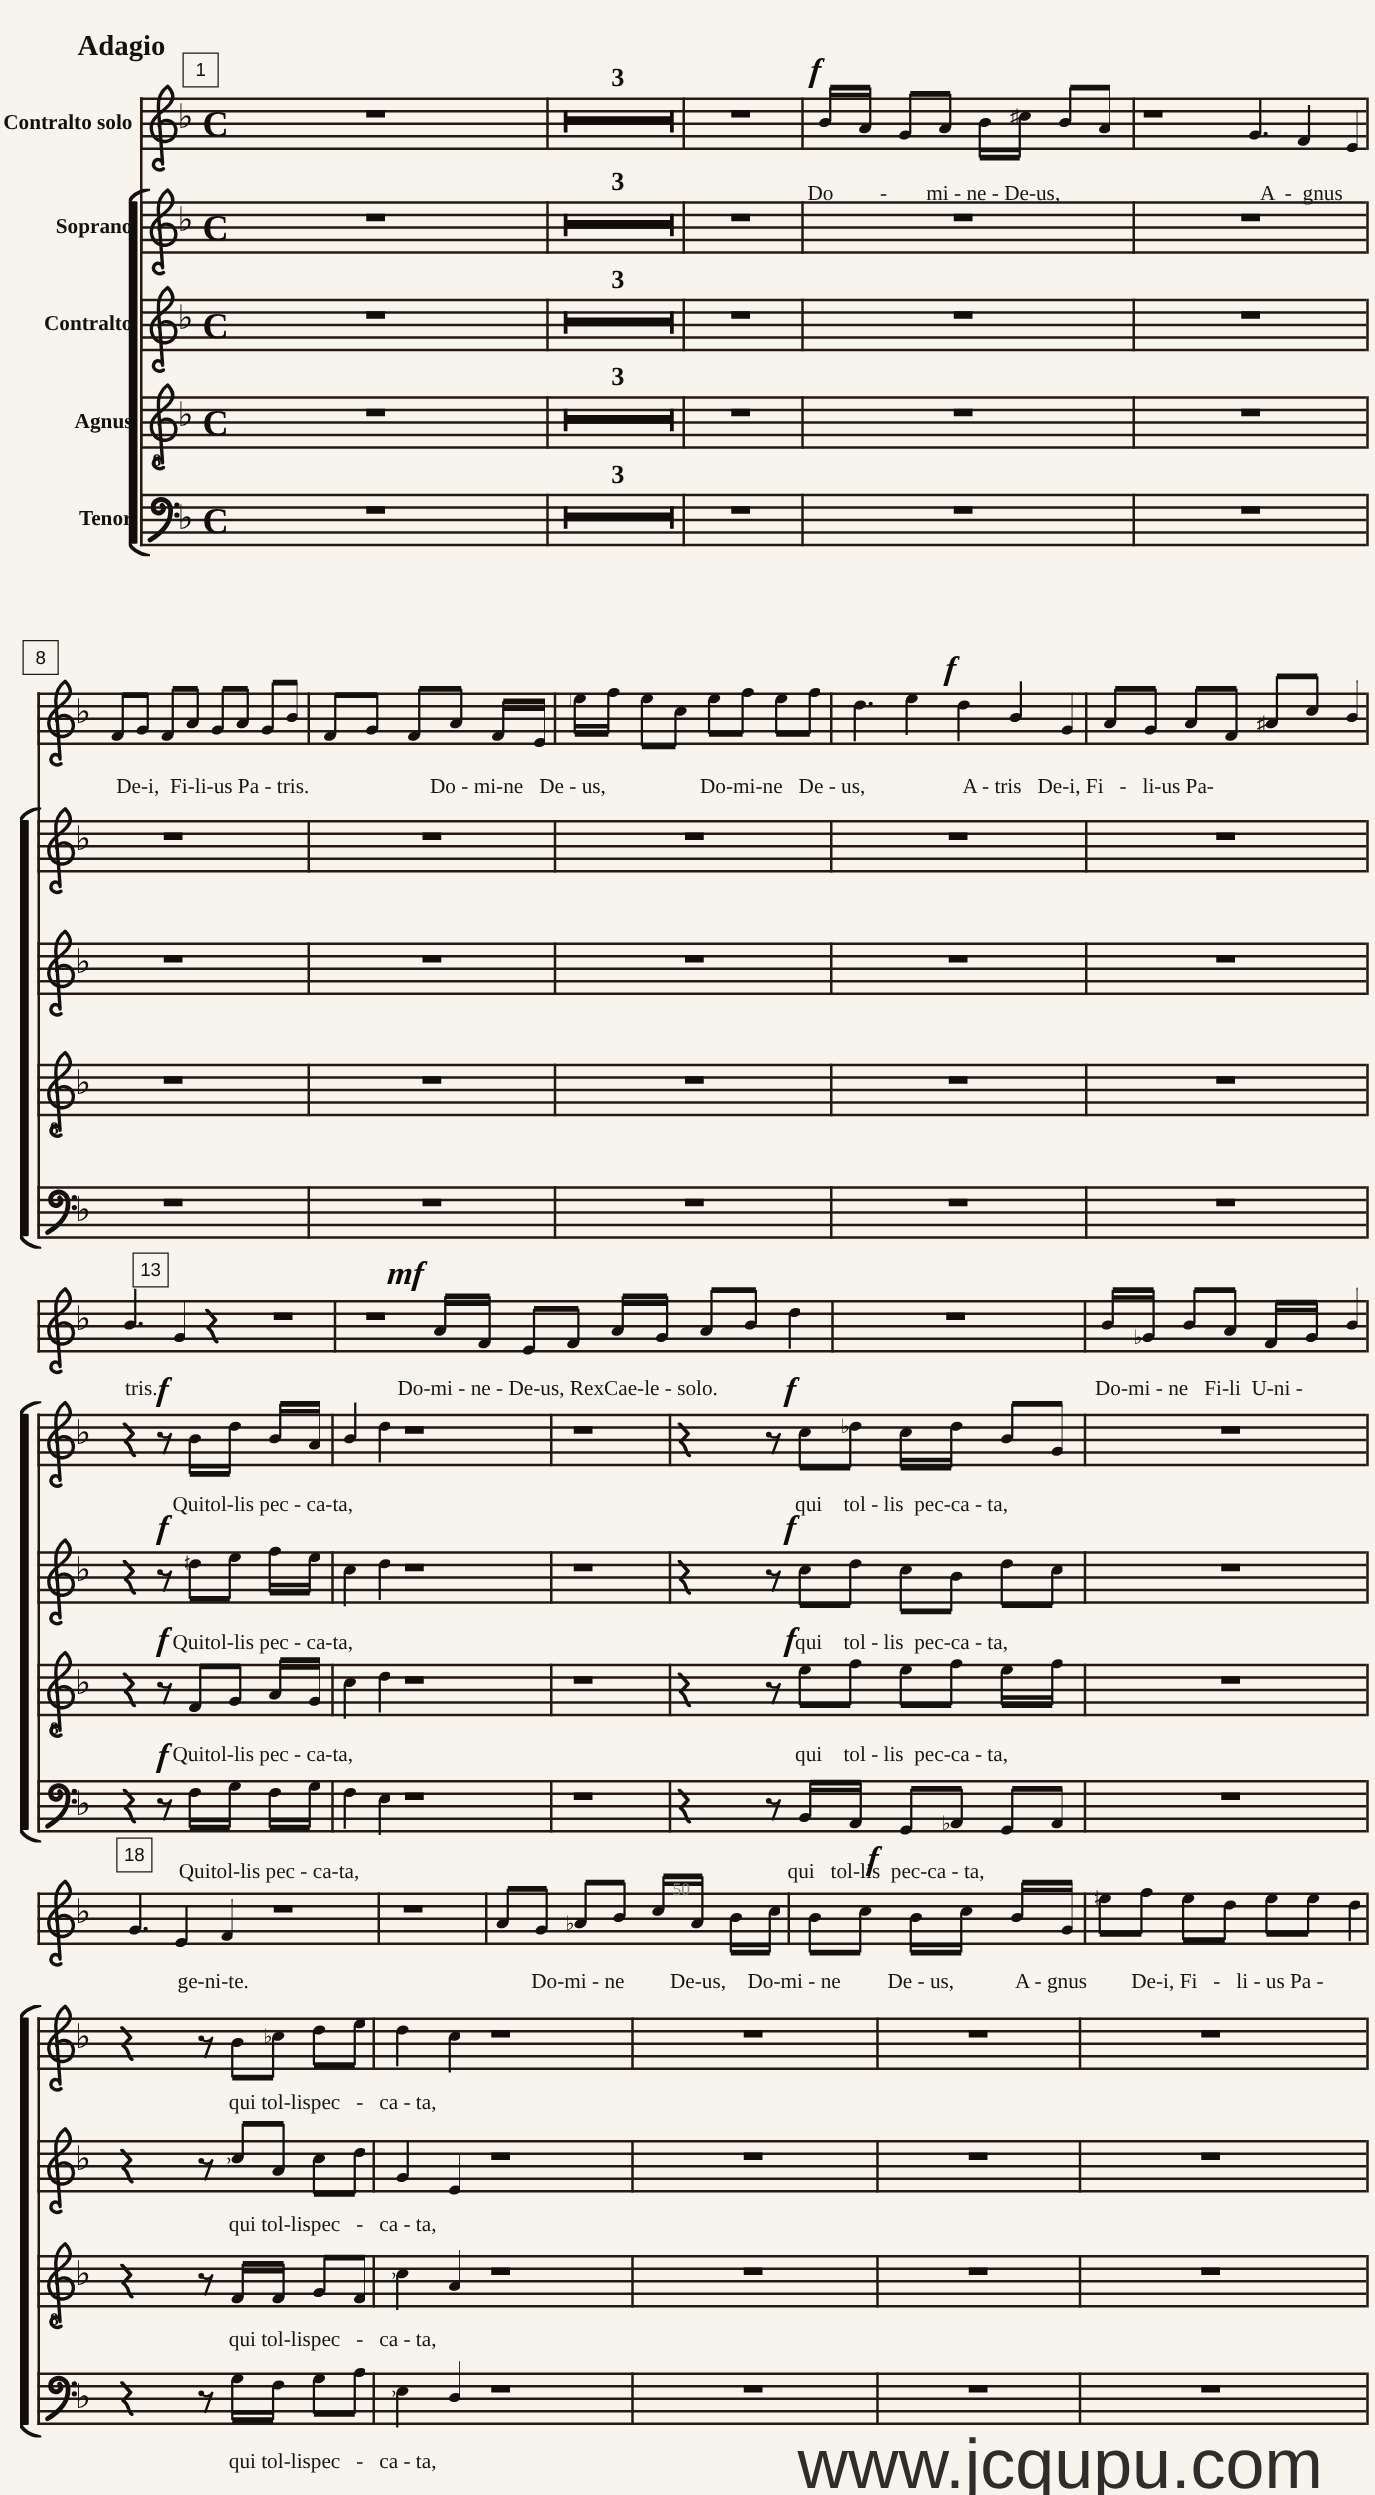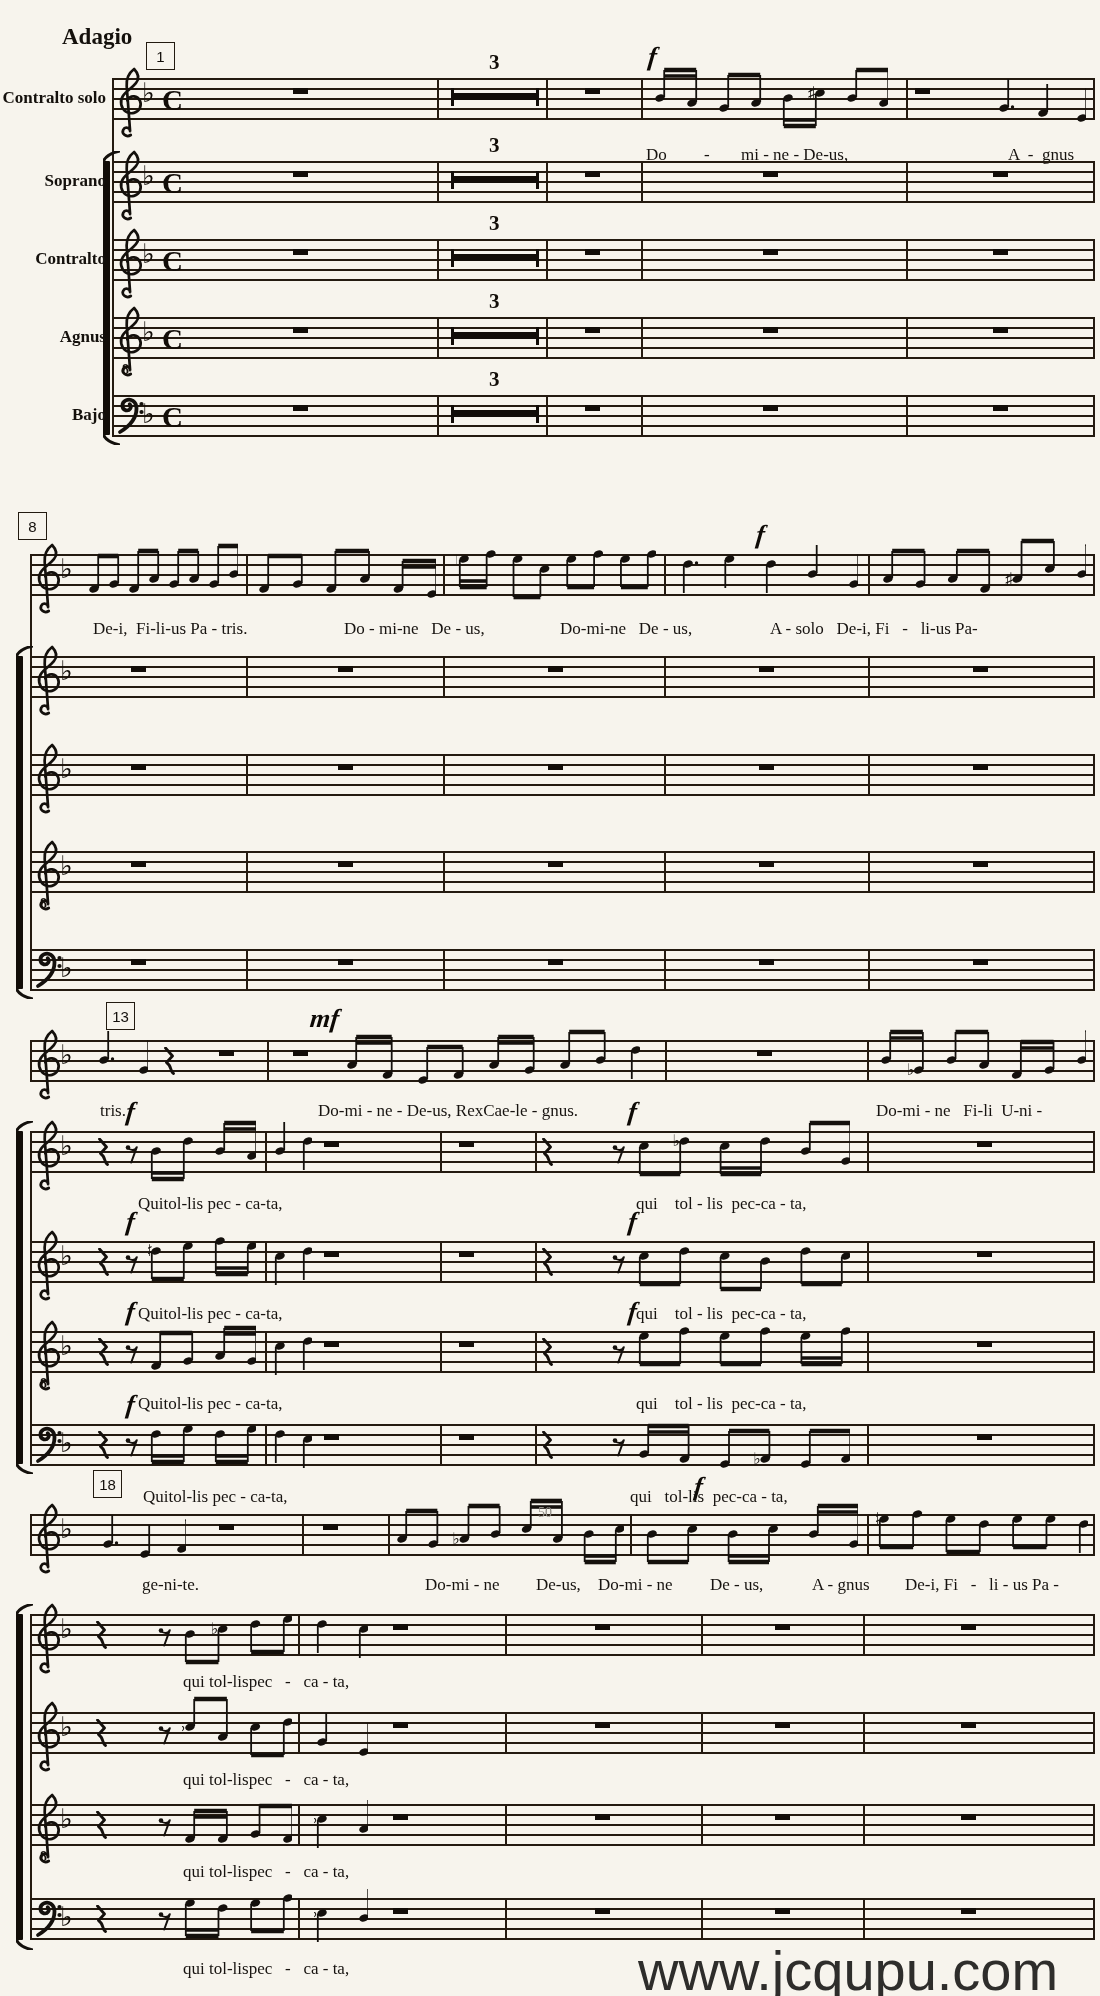--- a/index.html
+++ b/index.html
@@ -226,21 +226,21 @@
       <div class="barline" style="left: 1093px; top: 395px; height: 41.5px; position: absolute;"></div>
       <div style="left: 116px; top: 395px; width: 30px; height: 42px; position: absolute;">
         <svg width="30" height="42" viewBox="0 0 30 42">
           <path d="M4 37 C15.5 30 20.5 23 20.5 13.5 C20.5 6 14.5 3.2 9.8 5.4 C5.2 7.6 5.4 14.2 9.9 15.3 C13.5 16.1 16.4 12.4 13.7 9.3" fill="none" stroke="#14100c" stroke-width="3.8" stroke-linecap="round" stroke-linejoin="round"></path>
           <circle cx="25.5" cy="9" r="2.1" fill="#14100c"></circle>
           <circle cx="25.5" cy="17" r="2.1" fill="#14100c"></circle>
         </svg>
       </div>
       <div class="flatsig" style="left: 142px; top: 401px; position: absolute;">♭</div>
       <div class="timesig" style="left: 162px; top: 403px; position: absolute;">C</div>
-      <div class="plabel" style="left: 0px; top: 406px; position: absolute;">Bajo</div>
+      <div class="plabel" style="left: 0px; top: 406px; position: absolute;">Tenor</div>
       <div class="wrest" style="left: 293px; top: 405px; position: absolute;"></div>
       <div class="mrest" style="left: 452px; top: 410px; width: 86px; position: absolute;"></div>
       <div class="mrest-cap" style="left: 451px; top: 405px; height: 18px; position: absolute;"></div>
       <div class="mrest-cap" style="left: 536px; top: 405px; height: 18px; position: absolute;"></div>
       <div class="mrest-num" style="left: 489px; top: 367px; position: absolute;">3</div>
       <div class="wrest" style="left: 585px; top: 405px; position: absolute;"></div>
       <div class="wrest" style="left: 763px; top: 405px; position: absolute;"></div>
       <div class="wrest" style="left: 993px; top: 405px; position: absolute;"></div>
       <div class="mbox" style="left: 18px; top: 512px; position: absolute;">8</div>
       <div class="sysline" style="left: 30px; top: 554px; height: 435px; position: absolute;"></div>
@@ -378,21 +378,21 @@
           <ellipse cx="202" cy="42" rx="4.9" ry="3.5" fill="#14100c" transform="rotate(-18 202 42)"></ellipse>
           <line x1="206.2" y1="41" x2="206.2" y2="13" stroke="#14100c" stroke-width="1.8"></line>
           <path d="M206.2 13 c5 3.5 7.5 9 4.5 15.5" fill="none" stroke="#14100c" stroke-width="2.1" stroke-linecap="round" stroke-linejoin="round"></path>
           <text x="125.33333333333334" y="52" font-size="16" fill="#14100c">♯</text>
         </svg>
       </div>
       <div class="dyn" style="left: 756px; top: 522px; position: absolute;">f</div>
       <div class="lyr" style="left: 93px; top: 620px; position: absolute;">De-i,  Fi-li-us Pa - tris.</div>
       <div class="lyr" style="left: 344px; top: 620px; position: absolute;">Do - mi-ne   De - us,</div>
       <div class="lyr" style="left: 560px; top: 620px; position: absolute;">Do-mi-ne   De - us,</div>
-      <div class="lyr" style="left: 770px; top: 620px; position: absolute;">A - solo   De-i, Fi   -   li-us Pa-</div>
+      <div class="lyr" style="left: 770px; top: 620px; position: absolute;">A - tris   De-i, Fi   -   li-us Pa-</div>
       <div class="staff-line" style="left: 30px; top: 656px; width: 1063px; position: absolute;"></div>
       <div class="staff-line" style="left: 30px; top: 666px; width: 1063px; position: absolute;"></div>
       <div class="staff-line" style="left: 30px; top: 676px; width: 1063px; position: absolute;"></div>
       <div class="staff-line" style="left: 30px; top: 686px; width: 1063px; position: absolute;"></div>
       <div class="staff-line" style="left: 30px; top: 696px; width: 1063px; position: absolute;"></div>
       <div class="barline" style="left: 30px; top: 656px; height: 41.5px; position: absolute;"></div>
       <div class="barline" style="left: 246px; top: 656px; height: 41.5px; position: absolute;"></div>
       <div class="barline" style="left: 443px; top: 656px; height: 41.5px; position: absolute;"></div>
       <div class="barline" style="left: 664px; top: 656px; height: 41.5px; position: absolute;"></div>
       <div class="barline" style="left: 868px; top: 656px; height: 41.5px; position: absolute;"></div>
@@ -572,21 +572,21 @@
           <line x1="142.86666666666665" y1="24" x2="175.5333333333333" y2="24" stroke="#14100c" stroke-width="4.6"></line>
           <line x1="142.86666666666665" y1="30" x2="175.5333333333333" y2="30" stroke="#14100c" stroke-width="3.6"></line>
           <ellipse cx="204" cy="42" rx="4.9" ry="3.5" fill="#14100c" transform="rotate(-18 204 42)"></ellipse>
           <line x1="208.2" y1="41" x2="208.2" y2="13" stroke="#14100c" stroke-width="1.8"></line>
           <path d="M208.2 13 c5 3.5 7.5 9 4.5 15.5" fill="none" stroke="#14100c" stroke-width="2.1" stroke-linecap="round" stroke-linejoin="round"></path>
           <text x="28.666666666666664" y="57" font-size="16" fill="#14100c">♭</text>
         </svg>
       </div>
       <div class="dyn" style="left: 310px; top: 1006px; position: absolute;">mf</div>
       <div class="lyr" style="left: 100px; top: 1102px; position: absolute;">tris.</div>
-      <div class="lyr" style="left: 318px; top: 1102px; position: absolute;">Do-mi - ne - De-us, RexCae-le - gnus.</div>
+      <div class="lyr" style="left: 318px; top: 1102px; position: absolute;">Do-mi - ne - De-us, RexCae-le - solo.</div>
       <div class="lyr" style="left: 876px; top: 1102px; position: absolute;">Do-mi - ne   Fi-li  U-ni -</div>
       <div class="staff-line" style="left: 30px; top: 1131px; width: 1063px; position: absolute;"></div>
       <div class="staff-line" style="left: 30px; top: 1141px; width: 1063px; position: absolute;"></div>
       <div class="staff-line" style="left: 30px; top: 1151px; width: 1063px; position: absolute;"></div>
       <div class="staff-line" style="left: 30px; top: 1161px; width: 1063px; position: absolute;"></div>
       <div class="staff-line" style="left: 30px; top: 1171px; width: 1063px; position: absolute;"></div>
       <div class="barline" style="left: 30px; top: 1131px; height: 41.5px; position: absolute;"></div>
       <div class="barline" style="left: 265px; top: 1131px; height: 41.5px; position: absolute;"></div>
       <div class="barline" style="left: 440px; top: 1131px; height: 41.5px; position: absolute;"></div>
       <div class="barline" style="left: 535px; top: 1131px; height: 41.5px; position: absolute;"></div>

